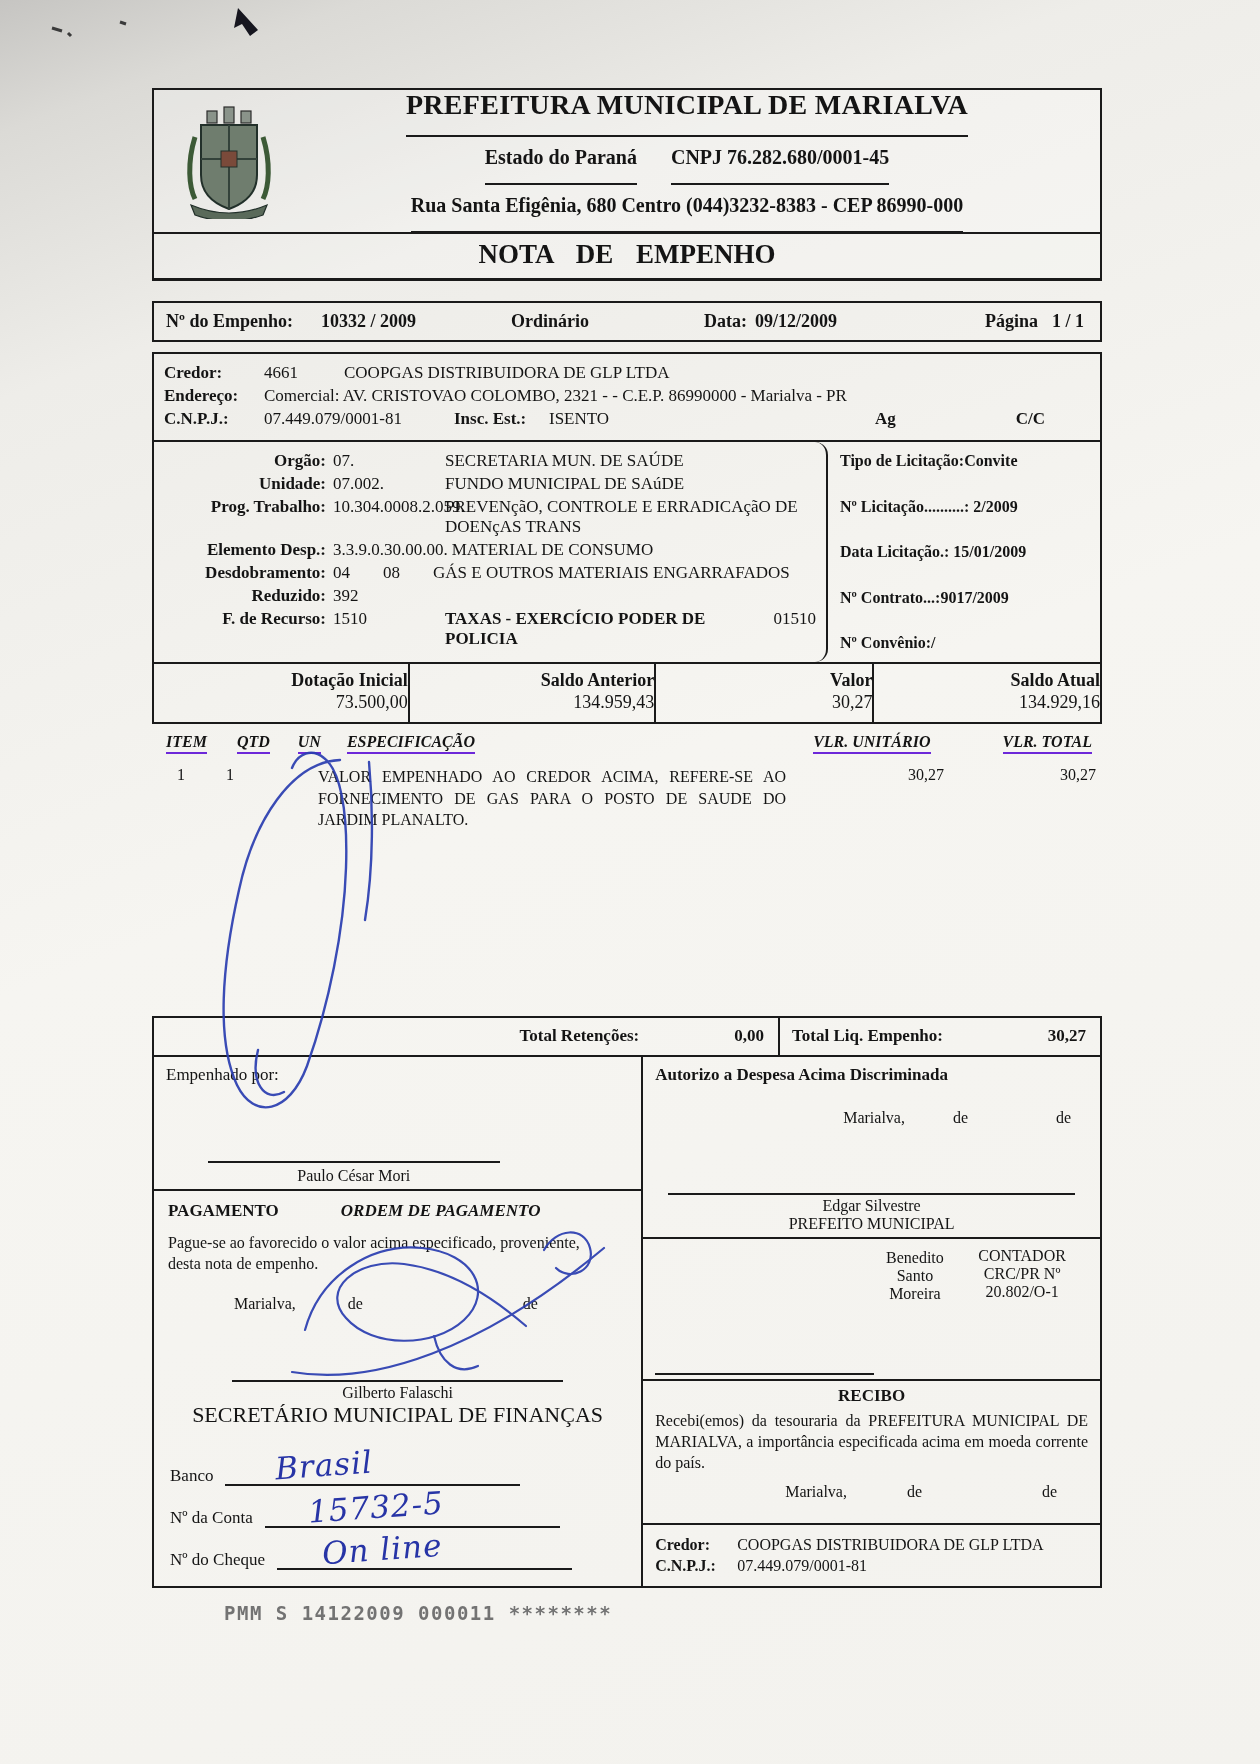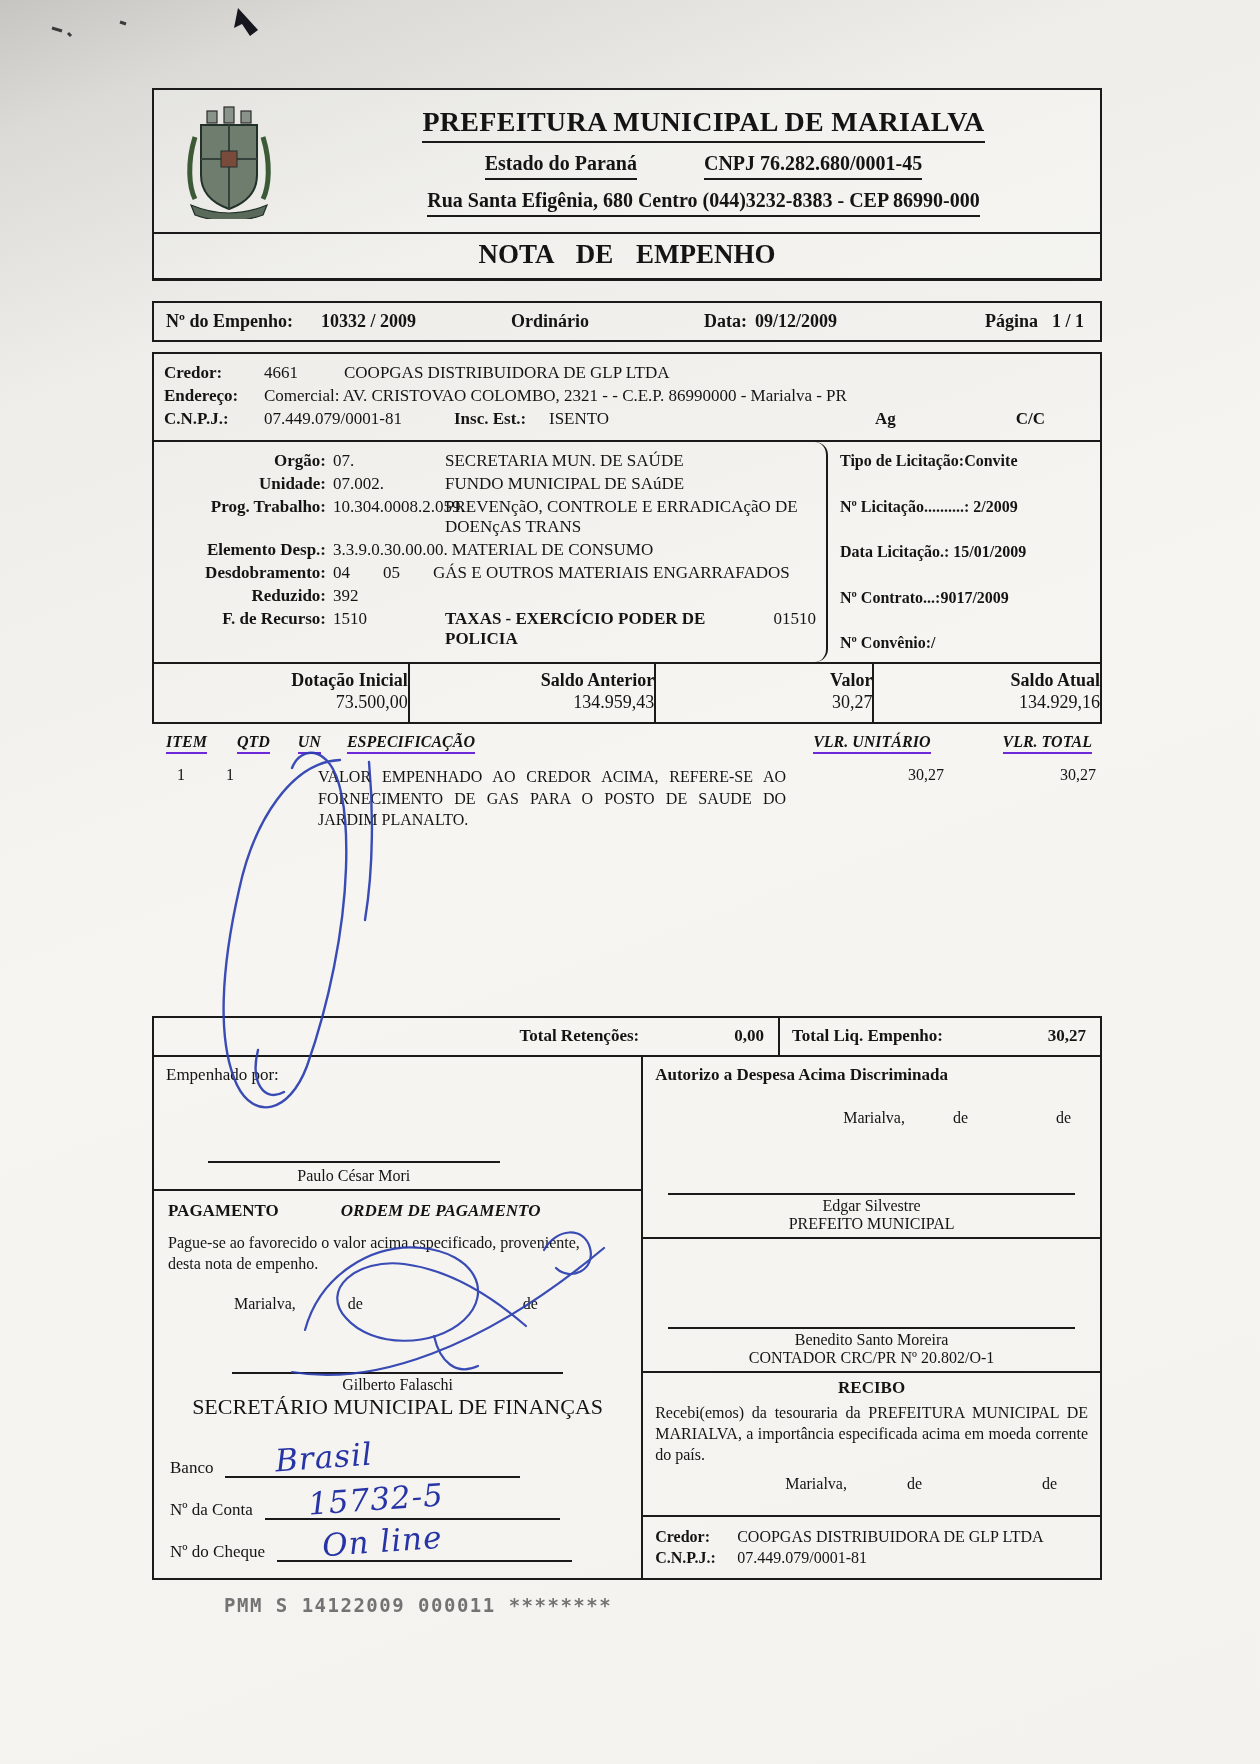--- a/index.html
+++ b/index.html
@@ -7,21 +7,21 @@
     width:1260px;height:1764px;position:relative;overflow:hidden;
     background:linear-gradient(160deg,#c6c5c2 0%,#dbdad6 6%,#eeede9 18%,#f6f5f1 45%,#f3f2ee 100%);
     font-family:"Liberation Serif",serif;color:#141414;
   }
   .doc{position:absolute;left:152px;top:88px;width:950px;z-index:2;}
 
   
   .header-box{display:flex;height:142px;border:2px solid #1a1a1a;background:rgba(255,255,255,0.25);}
   .logo-wrap{width:150px;display:flex;align-items:center;justify-content:center;}
   .header-text{flex:1;display:flex;flex-direction:column;justify-content:center;align-items:center;gap:9px;padding-right:30px;}
-  .u{border-bottom:2px solid #1a1a1a;padding-bottom:3px;margin-left:33px;}
+  .u{border-bottom:2px solid #1a1a1a;padding-bottom:14px;}
   .org-name{font-size:28px;font-weight:bold;letter-spacing:.3px;}
   .hline2{display:flex;gap:34px;font-size:20px;font-weight:bold;}
   .hline3{font-size:20px;font-weight:bold;}
 
   .title-band{border:2px solid #1a1a1a;border-top:none;border-bottom-width:3px;text-align:center;
     font-size:27px;font-weight:bold;word-spacing:16px;padding:5px 0 8px;background:rgba(255,255,255,0.2);}
 
   .empenho-band{margin-top:20px;border:2px solid #1a1a1a;display:flex;align-items:baseline;
     font-size:18px;font-weight:bold;padding:8px 12px;}
   .eb-num{margin-left:28px;}
@@ -115,22 +115,22 @@
     padding:8px 12px 4px;font-size:17px;flex:none;}
   .aut-title{font-weight:bold;}
   .aut-marialva{margin-top:24px;display:flex;font-size:16px;padding-left:188px;}
   .aut-marialva .d1{margin-left:48px;}
   .aut-marialva .d2{margin-left:88px;}
   .aut-spacer{flex:1;}
   .sigline{width:94%;margin:0 auto;border-bottom:2px solid #1a1a1a;}
   .sig-name{text-align:center;font-size:16px;margin-top:2px;}
   .sig-role{text-align:center;font-size:16px;}
 
-  .benedito{height:128px;border-bottom:2px solid #1a1a1a;display:flex;flex-direction:column;
-    justify-content:flex-end;padding:0 12px 4px;font-size:16px;flex:none;}
+  .benedito{height:128px;border-bottom:2px solid #1a1a1a;display:flex;flex-direction:row;
+    justify-content:flex-end;padding:8px 12px 4px;font-size:16px;flex:none;}
 
   .recibo{height:132px;border-bottom:2px solid #1a1a1a;padding:5px 12px;font-size:16px;flex:none;}
   .recibo-title{text-align:center;font-weight:bold;font-size:17px;}
   .recibo-text{margin-top:4px;text-align:justify;line-height:1.32;}
   .recibo-marialva{display:flex;padding-left:130px;margin-top:10px;}
   .recibo-marialva .d1{margin-left:60px;}
   .recibo-marialva .d2{margin-left:120px;}
 
   .credor-final{flex:1;padding:8px 12px;font-size:16px;}
   .cf-row{display:flex;margin:3px 0;}
@@ -224,21 +224,21 @@
         <span class="b-name">PREVENçãO, CONTROLE E ERRADICAçãO DE DOENçAS TRANS</span>
       </div>
       <div class="b-row">
         <span class="b-label">Elemento Desp.:</span>
         <span class="b-cod">3.3.9.0.30.00.00.</span>
         <span class="b-name">MATERIAL DE CONSUMO</span>
       </div>
       <div class="b-row">
         <span class="b-label">Desdobramento:</span>
         <span class="b-cod narrow">04</span>
-        <span class="b-cod narrow">05</span>
+        <span class="b-cod narrow">08</span>
         <span class="b-name">GÁS E OUTROS MATERIAIS ENGARRAFADOS</span>
       </div>
       <div class="b-row">
         <span class="b-label">Reduzido:</span>
         <span class="b-cod">392</span>
       </div>
       <div class="b-row">
         <span class="b-label">F. de Recurso:</span>
         <span class="b-cod">1510</span>
         <span class="b-name" style="font-weight:bold;">TAXAS - EXERCÍCIO  PODER DE POLICIA</span>

